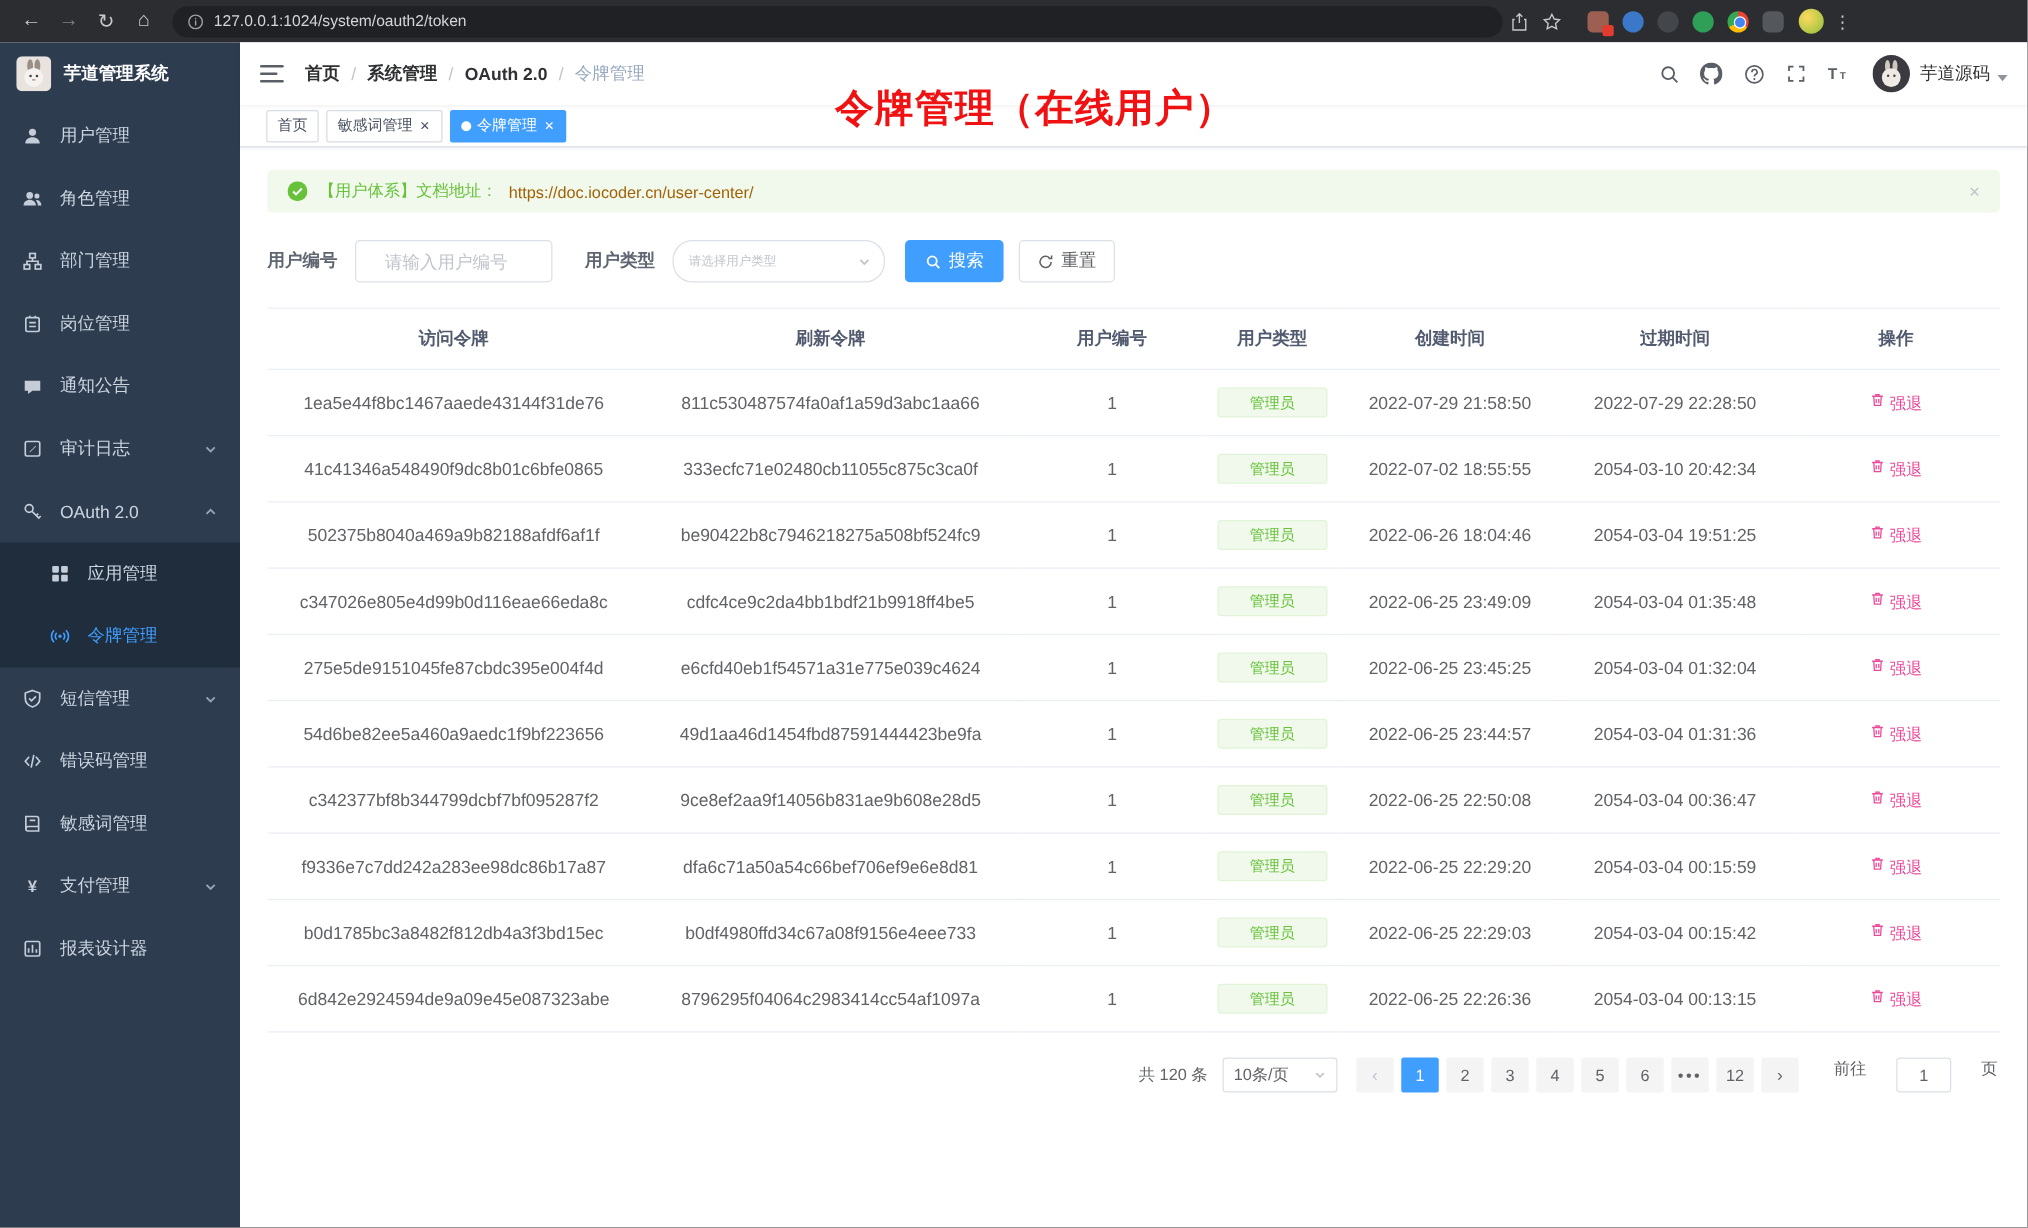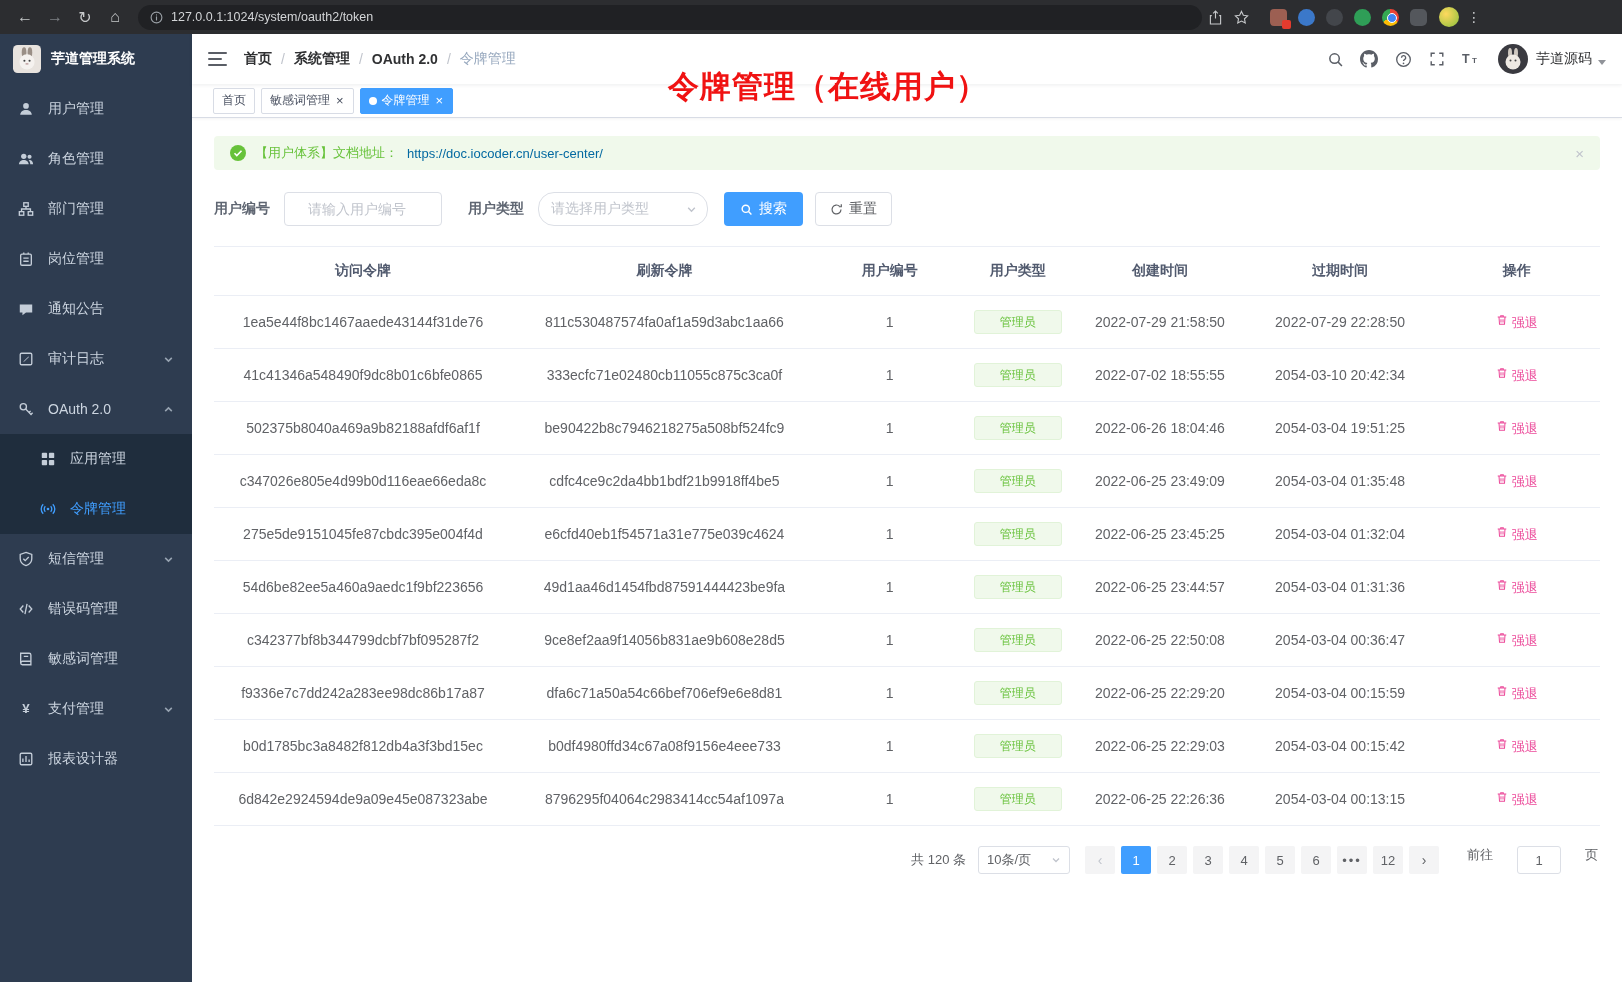--- a/index.html
+++ b/index.html
@@ -56,28 +56,28 @@
   .tags-bar { height:34px; background:#fff; border-bottom:1px solid #d8dce5; box-shadow:0 1px 3px rgba(0,0,0,.05); display:flex; align-items:center; padding:0 21px; position:relative; z-index:2; }
   .tag { height:26px; display:inline-flex; align-items:center; gap:5px; border:1px solid #d8dce5; background:#fff; color:#495060; padding:0 8px; font-size:12px; margin-right:6px; border-radius:2px; cursor:pointer; }
   .tag .tag-dot { display:none; width:8px; height:8px; border-radius:50%; background:#fff; }
   .tag.active { background:#409eff; border-color:#409eff; color:#fff; }
   .tag.active .tag-dot { display:inline-block; }
   .tag-close { font-size:13px; line-height:1; padding:0 1px; border-radius:50%; }
 
   
   .content { padding:18px 22px 0; flex:1; }
   .alert { height:34px; background:#f0f9eb; border-radius:4px; display:flex; align-items:center; gap:9px; padding:0 16px; font-size:13px; color:#67c23a; }
-  .alert-link { color:#0369a1; text-decoration:none; cursor:pointer; }
+  .alert-link { color:#a16207; text-decoration:none; cursor:pointer; }
   .alert-close { margin-left:auto; color:#c0c4cc; font-size:15px; cursor:pointer; }
 
   .filter-row { display:flex; align-items:center; margin:22px 0 20px; }
   .f-label { font-size:14px; font-weight:700; color:#5f6672; margin-right:14px; white-space:nowrap; }
   .f-input { width:158px; height:34px; border:1px solid #dcdfe6; border-radius:4px; padding:0 23px; font-size:14px; color:#be185d; outline:none; font-family:inherit; }
   .f-input::placeholder { color:#c0c4cc; }
-  .f-select { width:170px; height:34px; border:1px solid #dcdfe6; border-radius:16px; padding:0 10px 0 12px; font-size:14px; color:#c0c4cc; display:flex; align-items:center; justify-content:space-between; cursor:pointer; margin-right:16px; }
+  .f-select { width:170px; height:34px; border:1px solid #dcdfe6; border-radius:16px; padding:0 10px 0 12px; font-size:10px; color:#c0c4cc; display:flex; align-items:center; justify-content:space-between; cursor:pointer; margin-right:16px; }
   .f-select .sel-caret { color:#c0c4cc; display:flex; }
   .gap24 { width:26px; }
   .btn { height:34px; border-radius:4px; font-size:14px; display:inline-flex; align-items:center; gap:6px; cursor:pointer; border:1px solid transparent; font-family:inherit; }
   .btn-primary { background:#409eff; color:#fff; padding:15px 15px; }
   .btn-plain { background:#fff; border-color:#dcdfe6; color:#606266; padding:0 14px; margin-left:12px; }
 
   table.data { width:100%; border-collapse:collapse; table-layout:fixed; }
   table.data th { padding:15px 0; font-size:14px; color:#515a6e; font-weight:700; text-align:center; border-bottom:1px solid #ebeef5; border-top:1px solid #ebeef5; }
   table.data td { padding:14px 0; font-size:14px; color:#606266; text-align:center; border-bottom:1px solid #ebeef5; white-space:nowrap; overflow:hidden; }
   .c1{width:21.5%;} .c2{width:22%;} .c3{width:10.5%;} .c4{width:8%;} .c5{width:12.5%;} .c6{width:13.5%;} .c7{width:12%;}

